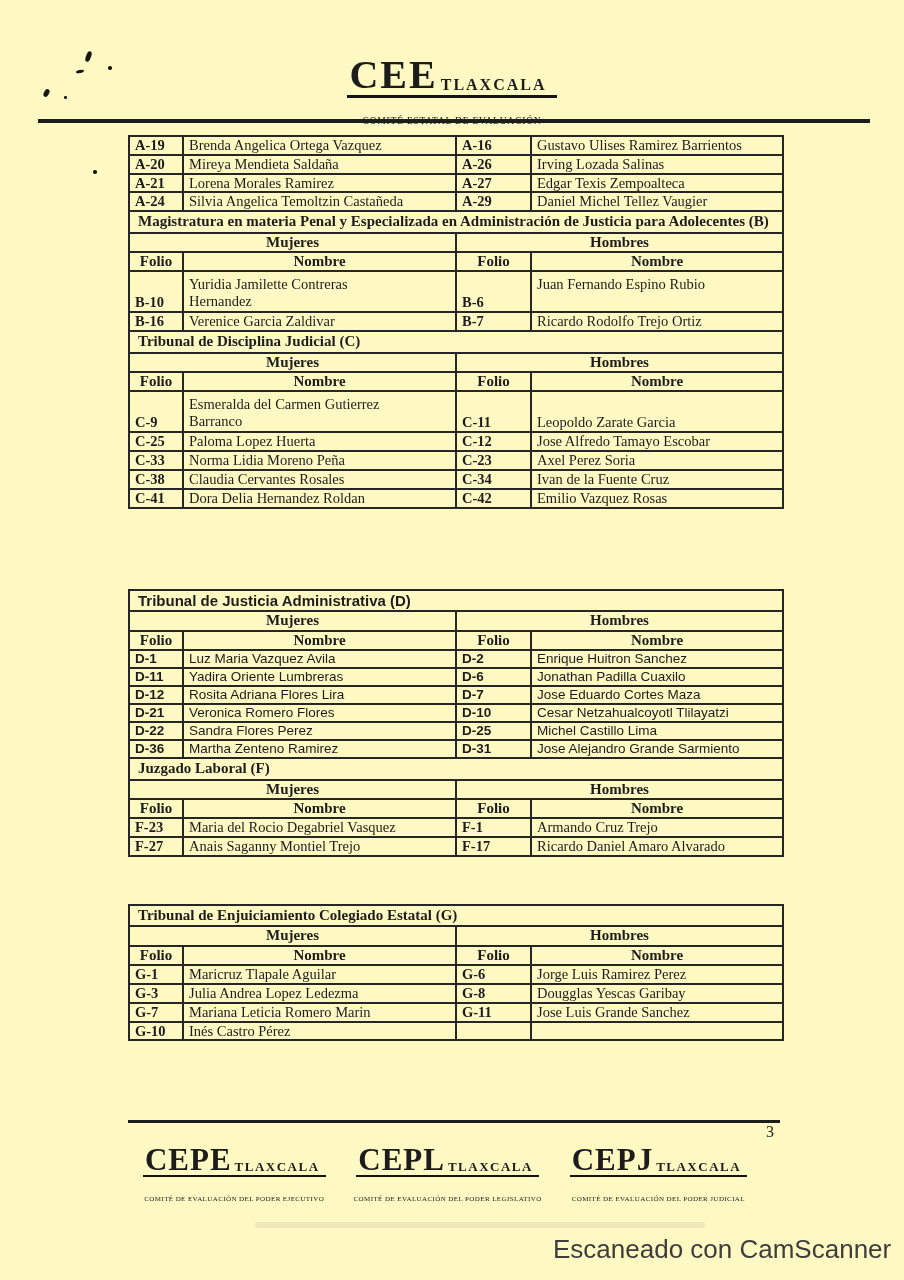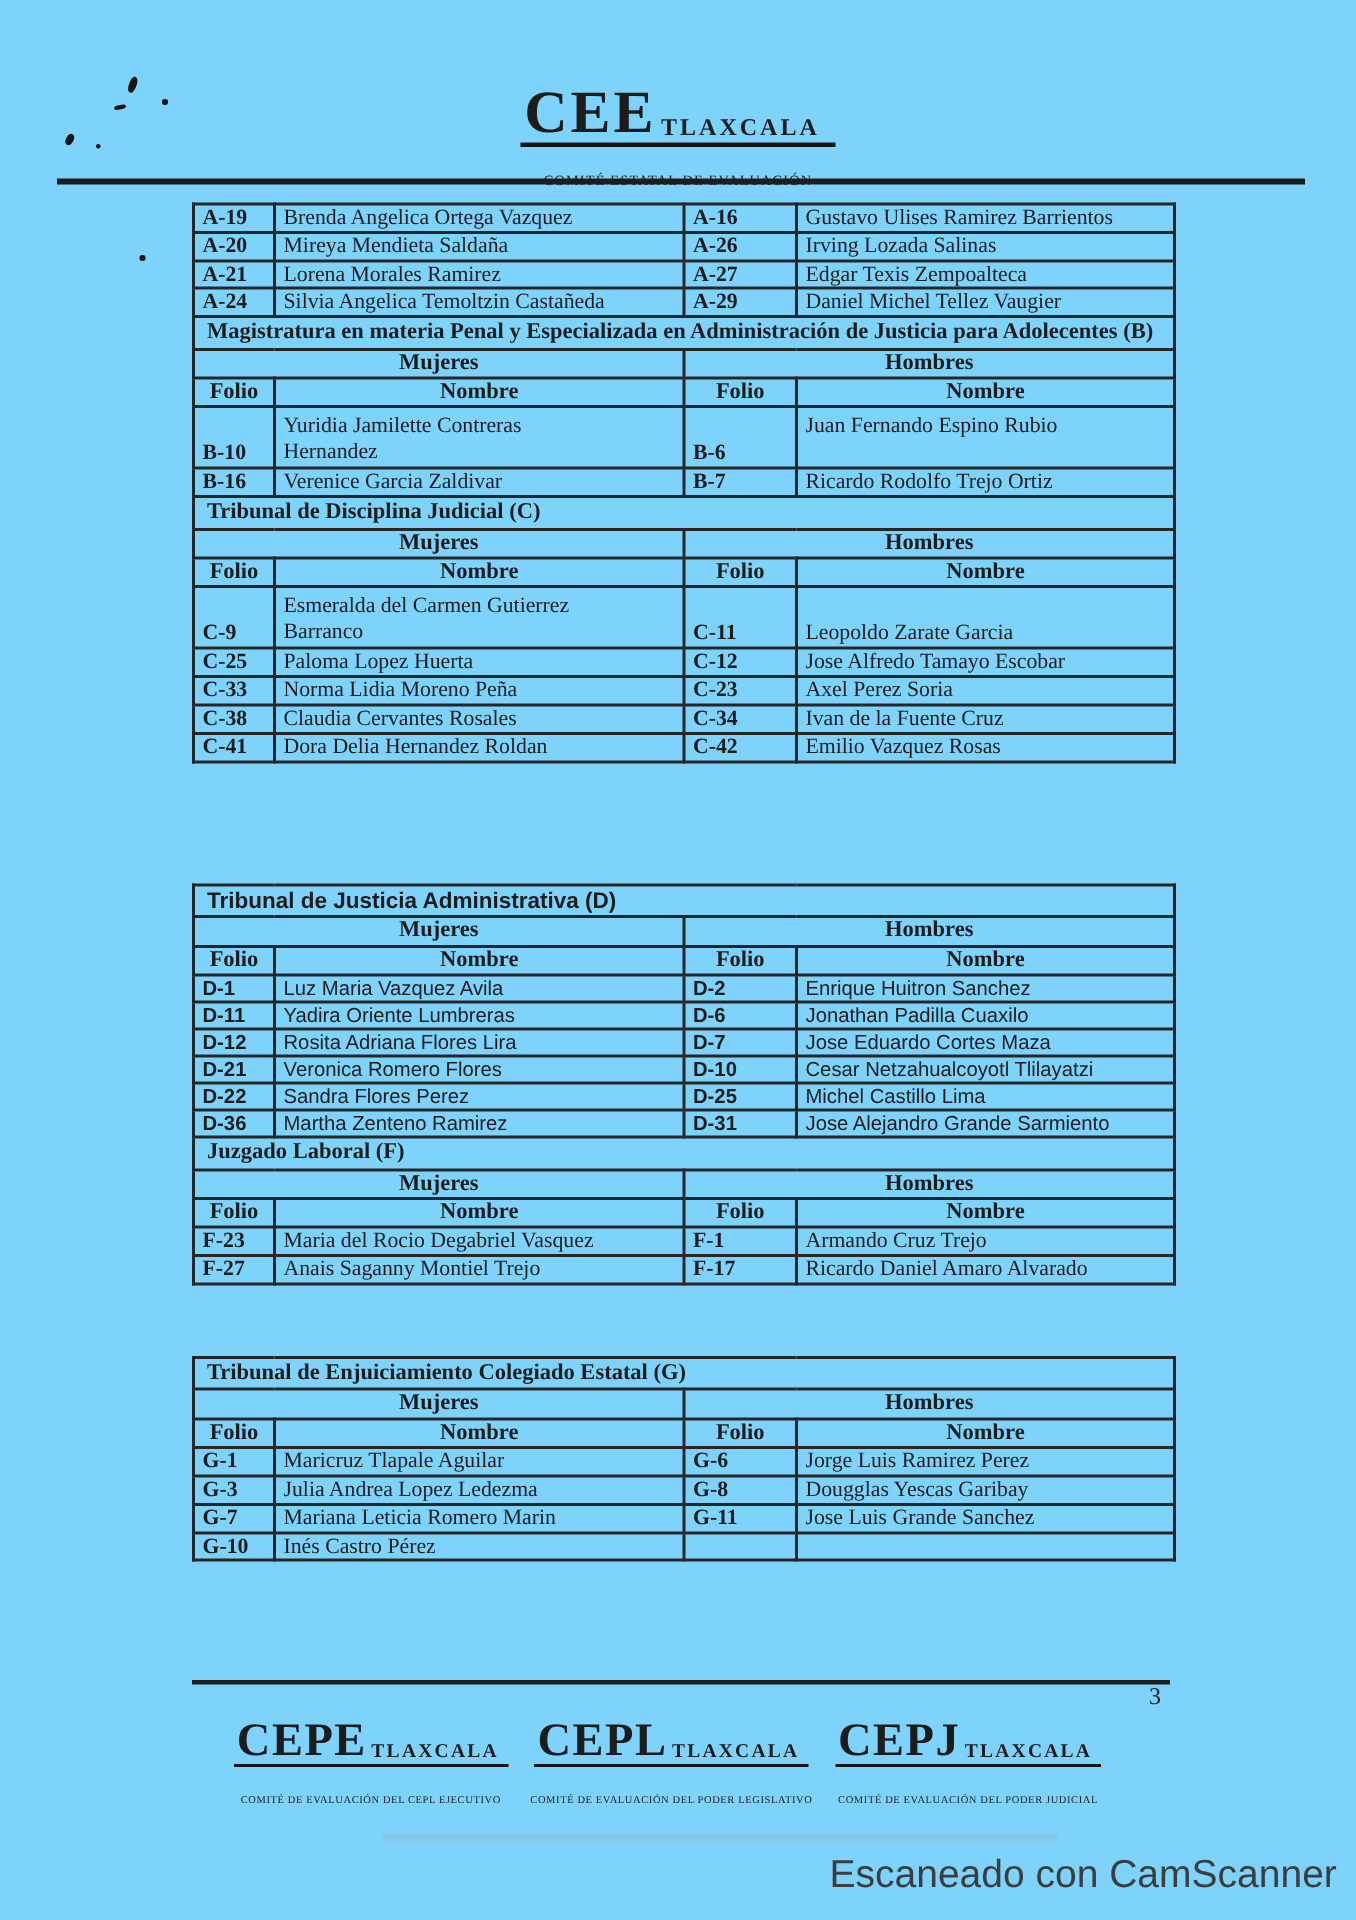--- a/index.html
+++ b/index.html
@@ -1,19 +1,19 @@
 <!DOCTYPE html>
 <html><head>
 <meta charset="utf-8">
 <style>
   * { box-sizing: border-box; margin: 0; padding: 0; }
   html,body { background:#ffffff; }
   .page {
     position: relative; width: 904px; height: 1280px;
-    background: #7dd3fc; color: #1c1c1c;
+    background: #fef9c3; color: #1c1c1c;
     font-family: "Liberation Serif", serif; overflow: hidden;
   }
 
   
   .ink { position:absolute; background:#161616; border-radius:45%; }
   .ink.m1 { left:86px; top:51px; width:5px; height:11px; transform:rotate(20deg); }
   .ink.m2 { left:108px; top:66px; width:4px; height:4px; }
   .ink.m3 { left:76px; top:70px; width:8px; height:3px; transform:rotate(-12deg); }
   .ink.m4 { left:44px; top:89px; width:5px; height:8px; transform:rotate(28deg); }
   .ink.m5 { left:64px; top:96px; width:3px; height:3px; }
@@ -44,21 +44,21 @@
   td.folio { font-weight:bold; }
   td.title { font-weight:bold; text-align:left; font-size:15px; padding:1px 8px; }
   td.hdr { font-weight:bold; text-align:center; font-size:15px; }
   td.wrap60 { padding-right:62px; }
   td.wrap30 { padding-right:32px; }
   tr.sans td { font-family:"Liberation Sans", sans-serif; font-size:13.5px; }
   tr.sans td.title { font-size:15px; }
 
   
   .page-number { position:absolute; left:766px; top:1123px; font-size:16px; }
-  .footer-logos { position:absolute; top:1145px; left:0; width:890px; display:flex; justify-content:center; gap:15px; }
+  .footer-logos { position:absolute; top:1145px; left:0; width:890px; display:flex; justify-content:center; gap:28px; }
   .flogo { text-align:center; }
   .flogo .logo-line { border-bottom:2px solid #141414; padding:0 6px 1px 2px; }
   .flogo .logo-abbr { font-size:31px; letter-spacing:1px; }
   .flogo .logo-region { font-size:13px; letter-spacing:1.5px; top:1px; }
   .flogo .logo-caption { font-size:7px; letter-spacing:0.4px; }
 
   .smudge { position:absolute; left:255px; top:1222px; width:450px; height:6px;
     background:#9a9a9a; opacity:0.18; border-radius:3px; }
   .camscanner { position:absolute; left:553px; top:1234px;
     font-family:"Liberation Sans", sans-serif; font-size:26px; color:#3d3d3d; }
@@ -326,21 +326,21 @@
   </table>
 
   <div class="rule bottom"></div>
   <div class="page-number">3</div>
 
   <div class="footer-logos">
     <div class="flogo">
       <div class="logo-line">
         <span class="logo-abbr">CEPE</span><span class="logo-region">TLAXCALA</span>
       </div>
-      <div class="logo-caption">COMITÉ DE EVALUACIÓN DEL CEPL EJECUTIVO</div>
+      <div class="logo-caption">COMITÉ DE EVALUACIÓN DEL PODER EJECUTIVO</div>
     </div>
     <div class="flogo">
       <div class="logo-line">
         <span class="logo-abbr">CEPL</span><span class="logo-region">TLAXCALA</span>
       </div>
       <div class="logo-caption">COMITÉ DE EVALUACIÓN DEL PODER LEGISLATIVO</div>
     </div>
     <div class="flogo">
       <div class="logo-line">
         <span class="logo-abbr">CEPJ</span><span class="logo-region">TLAXCALA</span>

